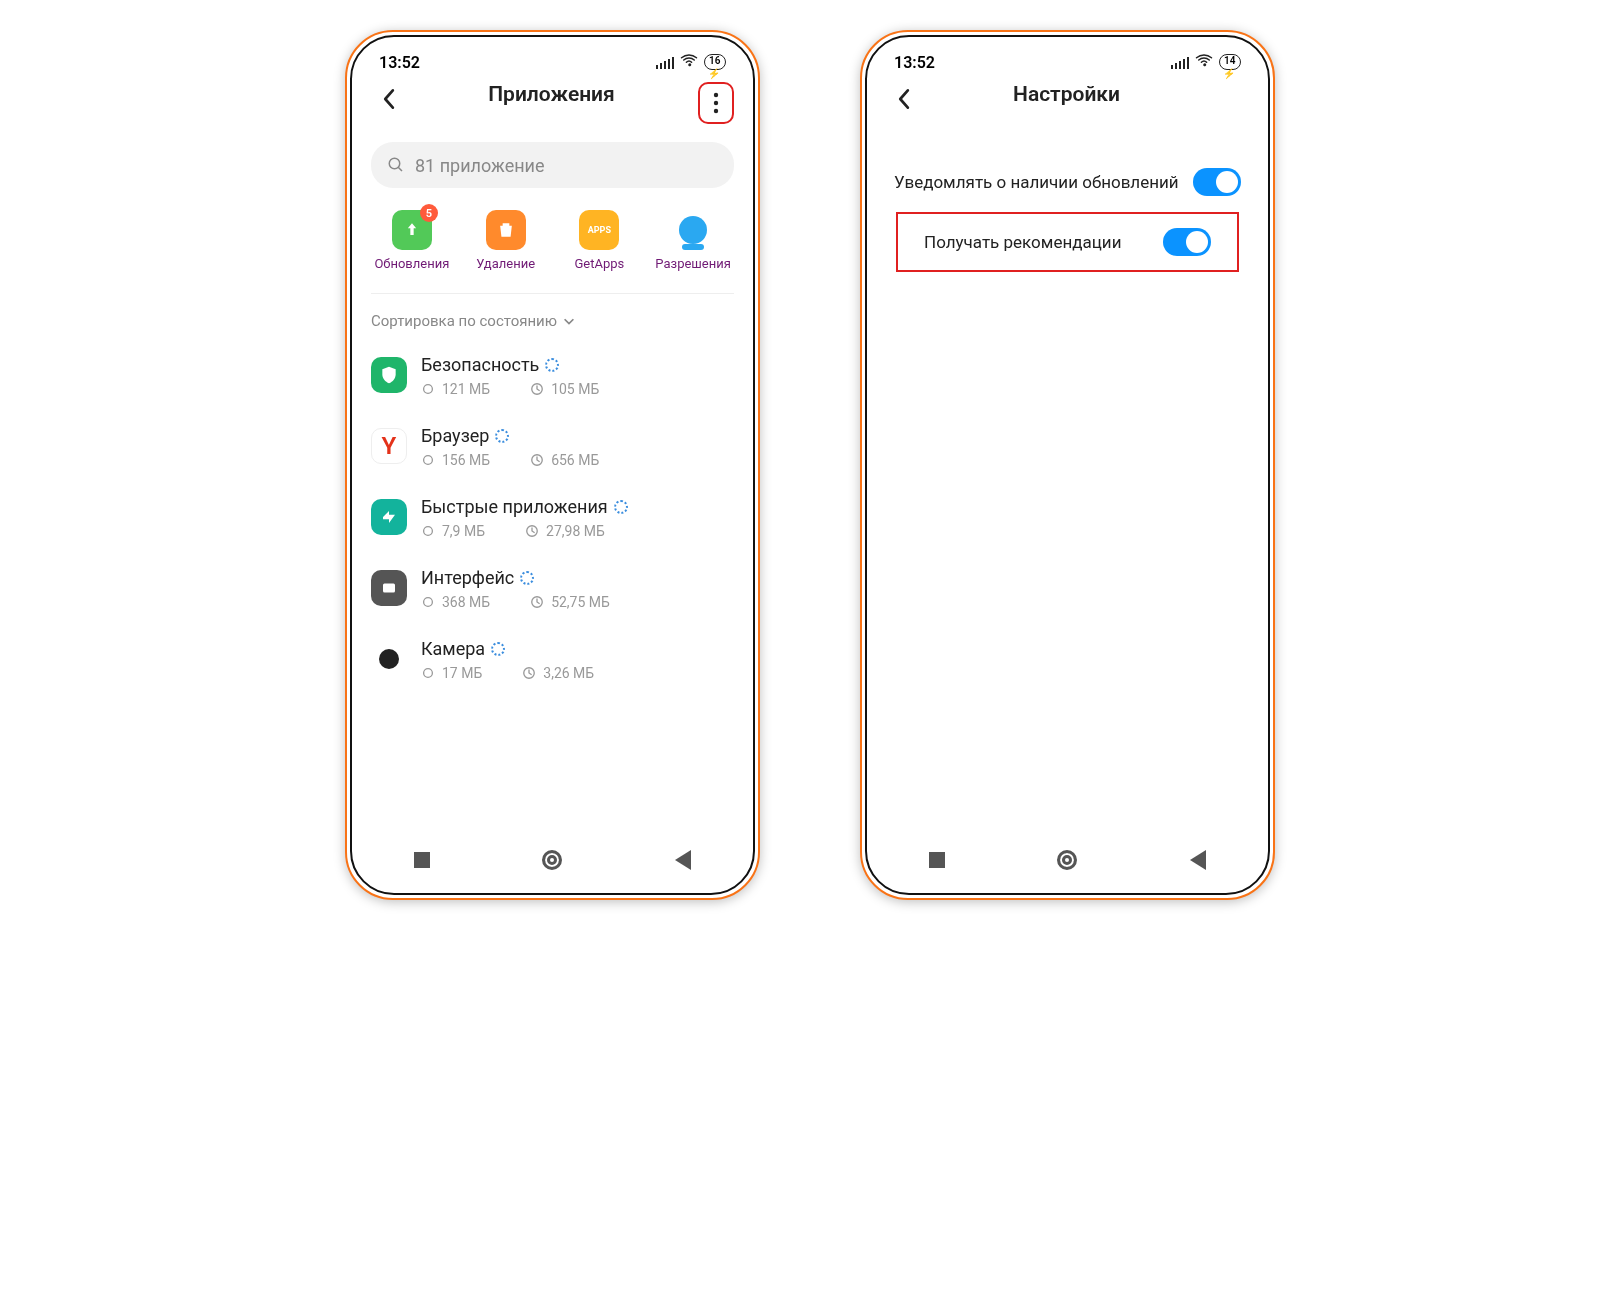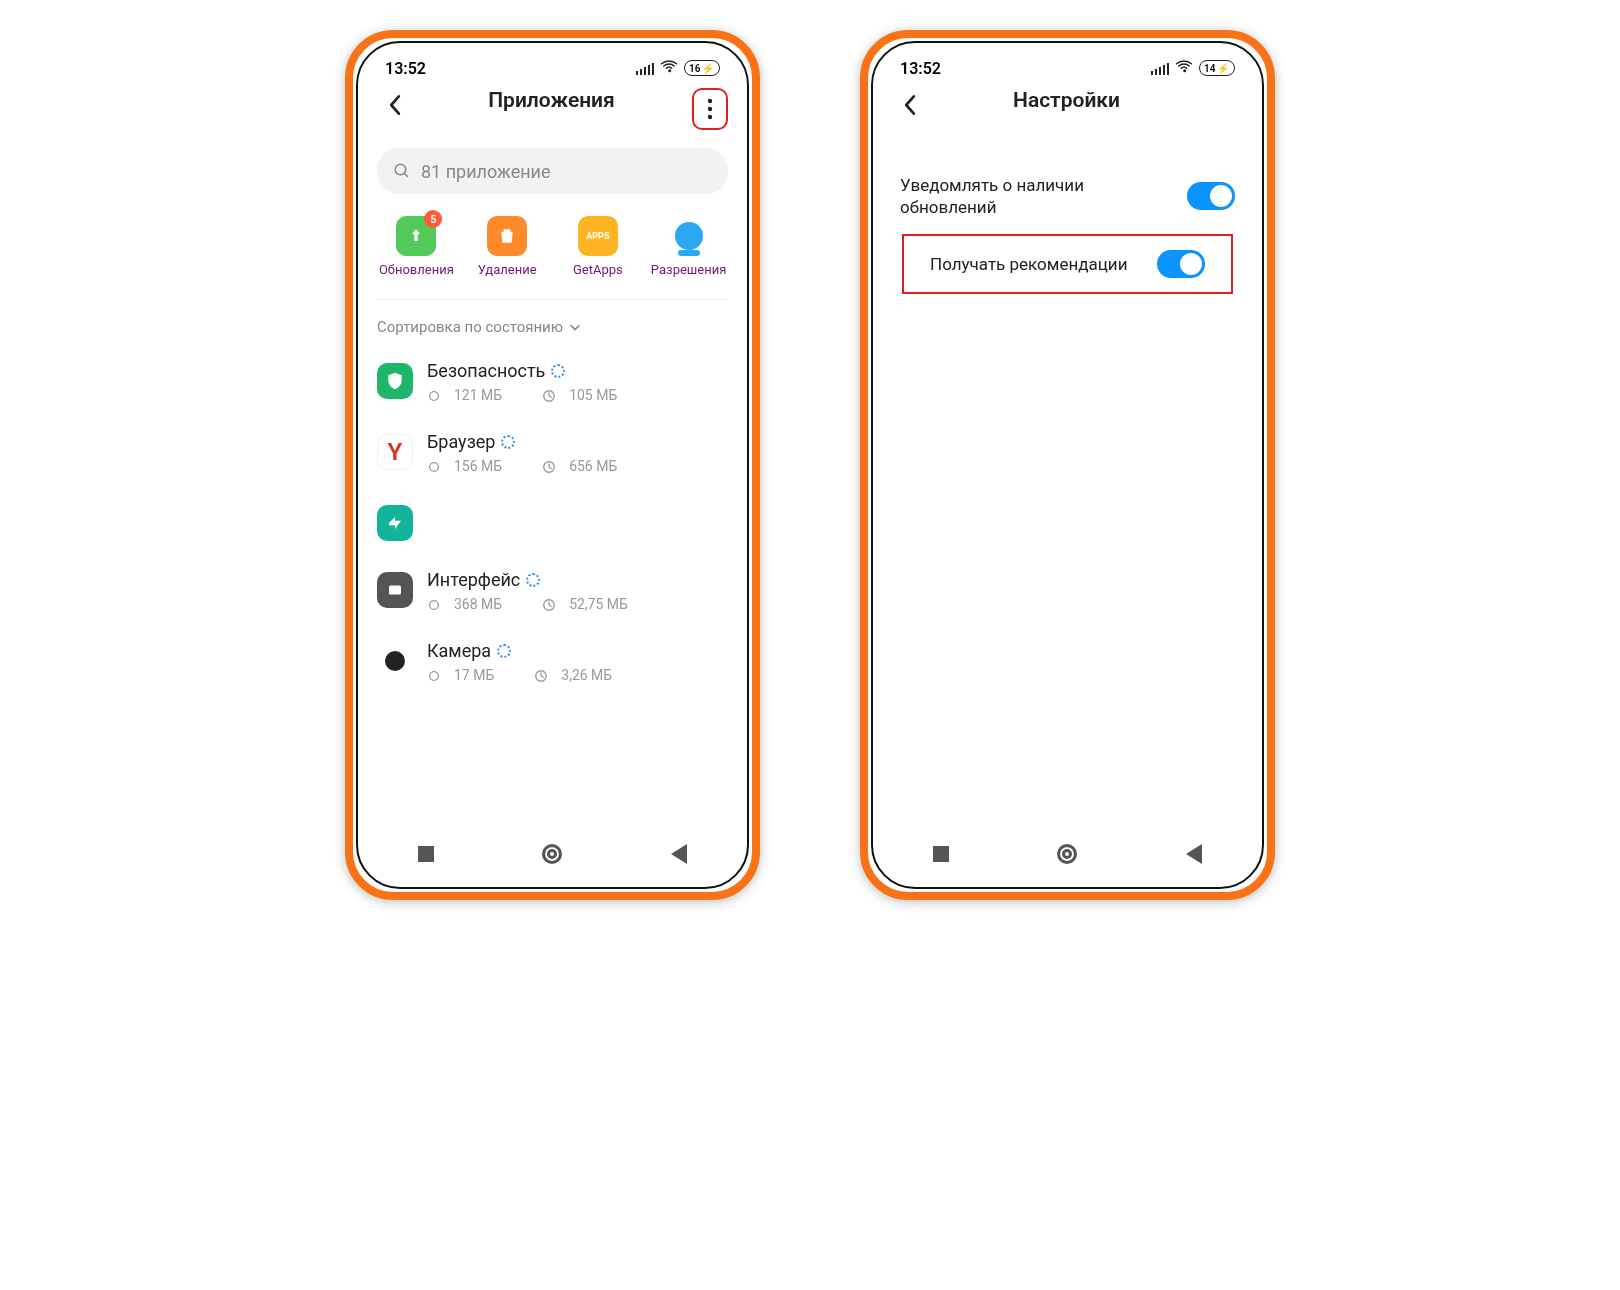--- a/index.html
+++ b/index.html
@@ -9,21 +9,21 @@
     font-family: -apple-system, BlinkMacSystemFont, "Segoe UI", Roboto, Arial, sans-serif;
     display: flex; justify-content: center; align-items: flex-start;
     gap: 100px; padding-top: 30px;
   }
   .phone {
     width: 415px; height: 870px;
     border-radius: 48px;
     background: #fff;
     position: relative;
     box-shadow: 0 2px 12px rgba(0,0,0,.25);
-    border: 8px solid #f97316;
+    border: 2px solid #f97316;
     overflow: hidden;
   }
   .phone::before {
     content: "";
     position: absolute; inset: 3px;
     border-radius: 44px; border: 2px solid #111;
     pointer-events: none;
   }
   .screen { position: absolute; inset: 10px; border-radius: 40px; overflow: hidden; background: #fff; }
   .side-btn { position: absolute; right: -6px; background: #4f4136; border-radius: 3px; width: 6px; }
@@ -32,21 +32,21 @@
 
   
   .statusbar { height: 40px; display: flex; align-items: center; padding: 0 22px; font-size: 16px; font-weight: 600; }
   .statusbar .time { flex: 0 0 auto; }
   .statusbar .spacer { flex: 1; }
   .statusbar .icons { display: flex; align-items: center; gap: 6px; }
   .sig-dots { display: flex; gap: 2px; align-items: flex-end; height: 14px; }
   .sig-dots span { width: 2px; background:#222; }
   .sig-dots span:nth-child(1){height:4px}.sig-dots span:nth-child(2){height:6px}.sig-dots span:nth-child(3){height:8px}.sig-dots span:nth-child(4){height:10px}.sig-dots span:nth-child(5){height:12px}
   .wifi-ic svg { width:18px; height:18px; }
-  .batt { border:1.5px solid #222; border-radius: 8px; padding: 0 4px; font-size:10px; height:16px; display:flex; align-items:center; gap:2px; }
+  .batt { border:1.5px solid #222; border-radius: 8px; padding: 0 4px; font-size:10px; height:16px; display:flex; align-items:center; gap:2px;flex-direction:column; }
   .batt .bolt { color:#e33; font-size:10px; }
 
   
   .header { height: 54px; display:flex; align-items:flex-start; padding: 0 14px; }
   .back { width:34px; height:34px; display:flex; align-items:center; justify-content:center; cursor:pointer; }
   .back svg { width: 13px; height: 22px; }
   .title { flex:1; text-align:center; font-size: 21px; font-weight:600; color:#222; }
   .more { width:36px; height:42px; display:flex; align-items:center; justify-content:center; cursor:pointer; }
   .more svg circle { fill:#222; }
   .highlight { border: 2.5px solid #e02020; border-radius: 10px; }
@@ -76,21 +76,21 @@
   .sortrow svg{width:14px;height:14px;stroke:#888;fill:none;stroke-width:2}
 
   
   .applist { padding: 2px 14px 0; }
   .app { display:flex; align-items:flex-start; gap:14px; padding: 14px 0; }
   .appicon { width:36px; height:36px; border-radius:10px; display:flex; align-items:center; justify-content:center; flex:0 0 36px; margin-top:3px }
   .appbody { flex:1; }
   .appname { font-size:18px; color:#222; display:flex; align-items:center; gap:6px; }
   .spinner { width:14px;height:14px;border-radius:7px;border:2px dotted #3a8dde; }
   .appmeta { display:flex; gap:40px; margin-top:6px; color:#999; font-size:14px; }
-  .appmeta span{display:flex;align-items:flex-end;gap:13px}
+  .appmeta span{display:flex;align-items:center;gap:7px}
   .appmeta svg{width:14px;height:14px;stroke:#999;fill:none;stroke-width:1.5}
 
   .ic-sec{background:#1fb56a}.ic-sec svg{width:20px;height:20px;fill:#fff}
   .ic-brw{background:#fff;border:1px solid #eee;display:flex;align-items:center;justify-content:center}
   .ic-brw .y{color:#e4321a;font-size:24px;font-weight:600}
   .ic-quick{background:#13b39c}.ic-quick svg{width:18px;height:18px;fill:#fff}
   .ic-gal{background:linear-gradient(135deg,#7bc0ff,#4fa6f0)}
   .ic-ui{background:#555}.ic-ui svg{width:18px;height:18px;fill:#fff}
   .ic-cam{width:36px;height:36px;display:flex;align-items:center;justify-content:center}
   .ic-cam .dot{width:20px;height:20px;border-radius:10px;background:#222}
@@ -254,20 +254,41 @@
               </span>
           </div>
         </div>
       </div>
       <div class="app">
         <div class="appicon ic-quick">
             <svg viewBox="0 0 24 24">
               <path d="M4 12l8-8v5h8L12 20v-5H4z"></path>
             </svg>
           </div>
+        <div class="appbody">
+          <div class="appname">
+              <span>Быстрые приложения</span>
+              <span class="spinner"></span>
+            </div>
+          <div class="appmeta">
+            <span>
+                <svg viewBox="0 0 16 16">
+                  <circle cx="8" cy="8" r="5"></circle>
+                </svg>
+                <span>7,9 МБ</span>
+              </span>
+            <span>
+                <svg viewBox="0 0 16 16">
+                  <circle cx="8" cy="8" r="6"></circle>
+                  <path d="M8 4v4l3 2"></path>
+                </svg>
+                <span>27,98 МБ</span>
+              </span>
+          </div>
+        </div>
       </div>
       <div class="app">
         <div class="appicon ic-ui">
             <svg viewBox="0 0 24 24">
               <rect x="4" y="6" width="16" height="12" rx="2"></rect>
             </svg>
           </div>
         <div class="appbody">
           <div class="appname">
               <span>Интерфейс</span>

